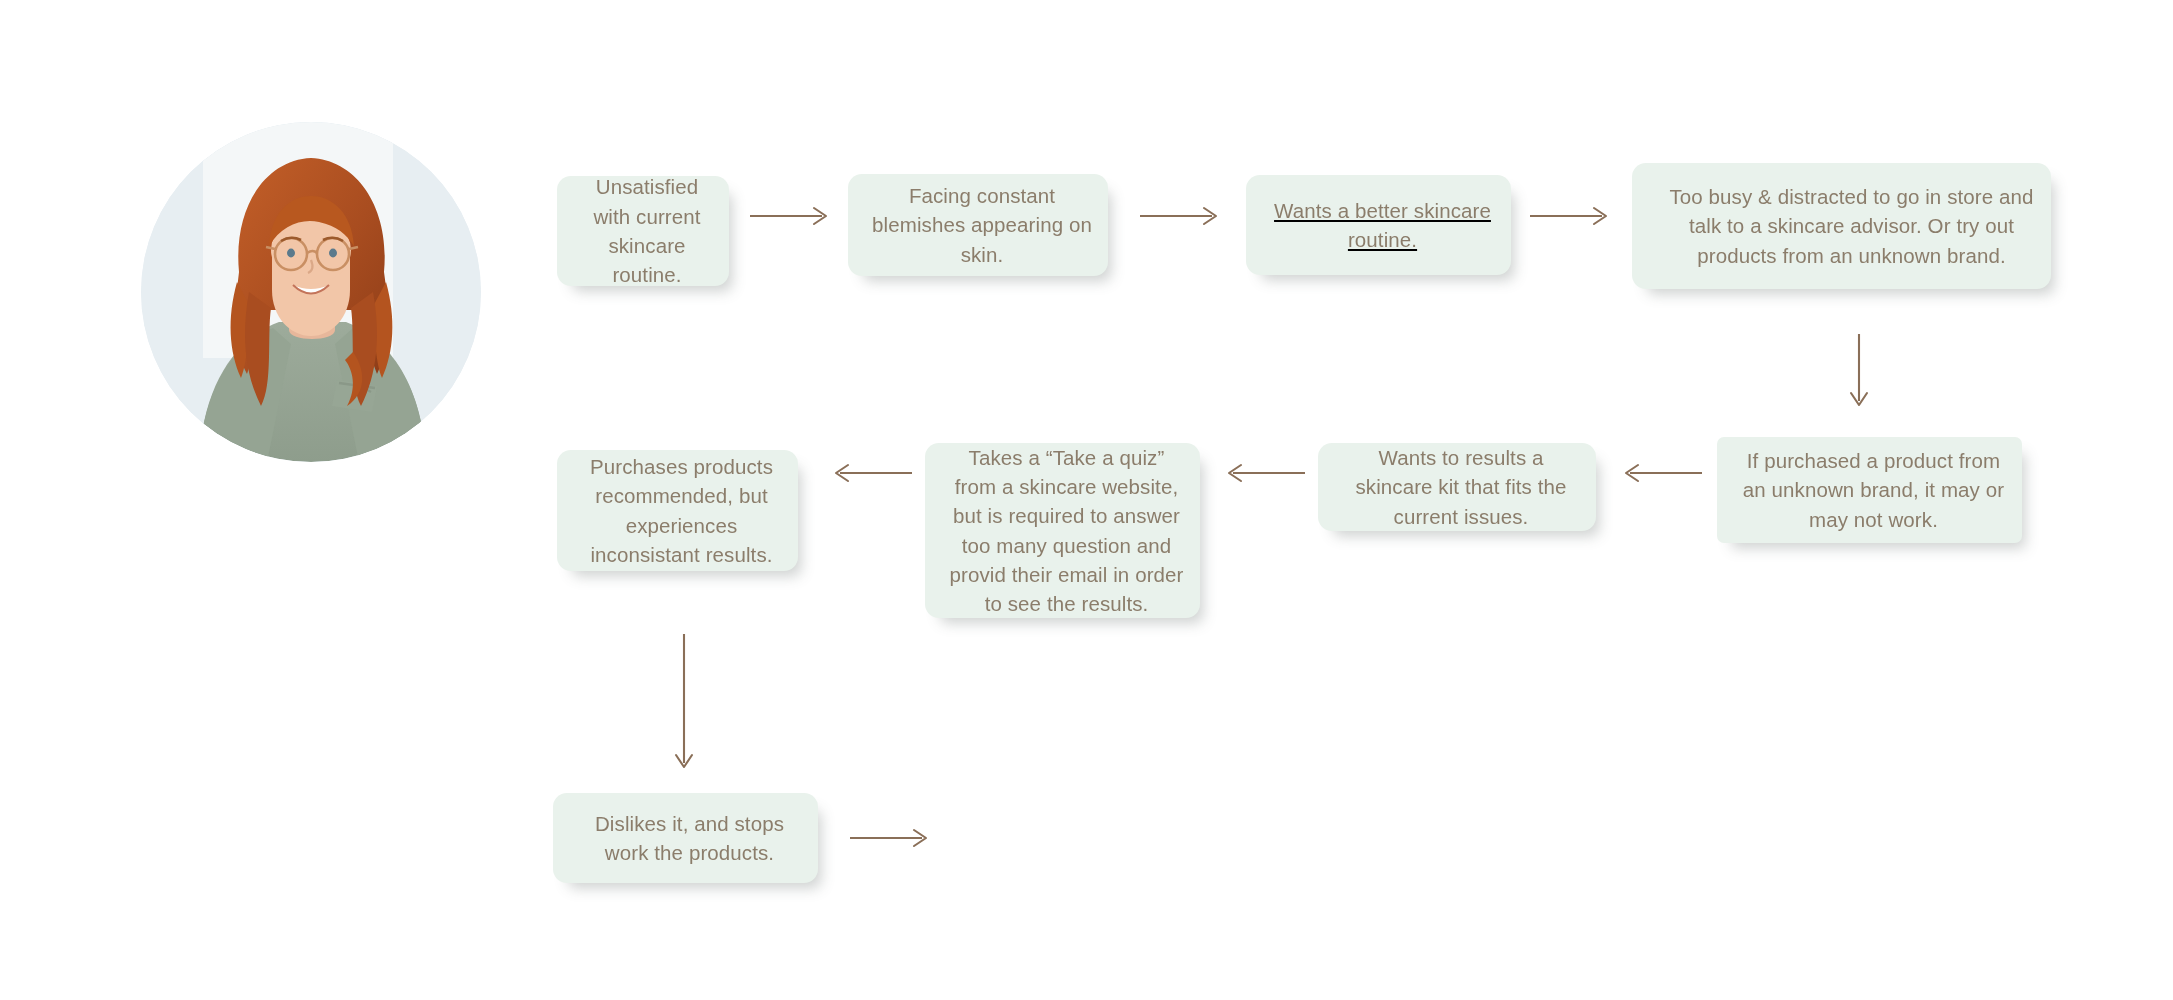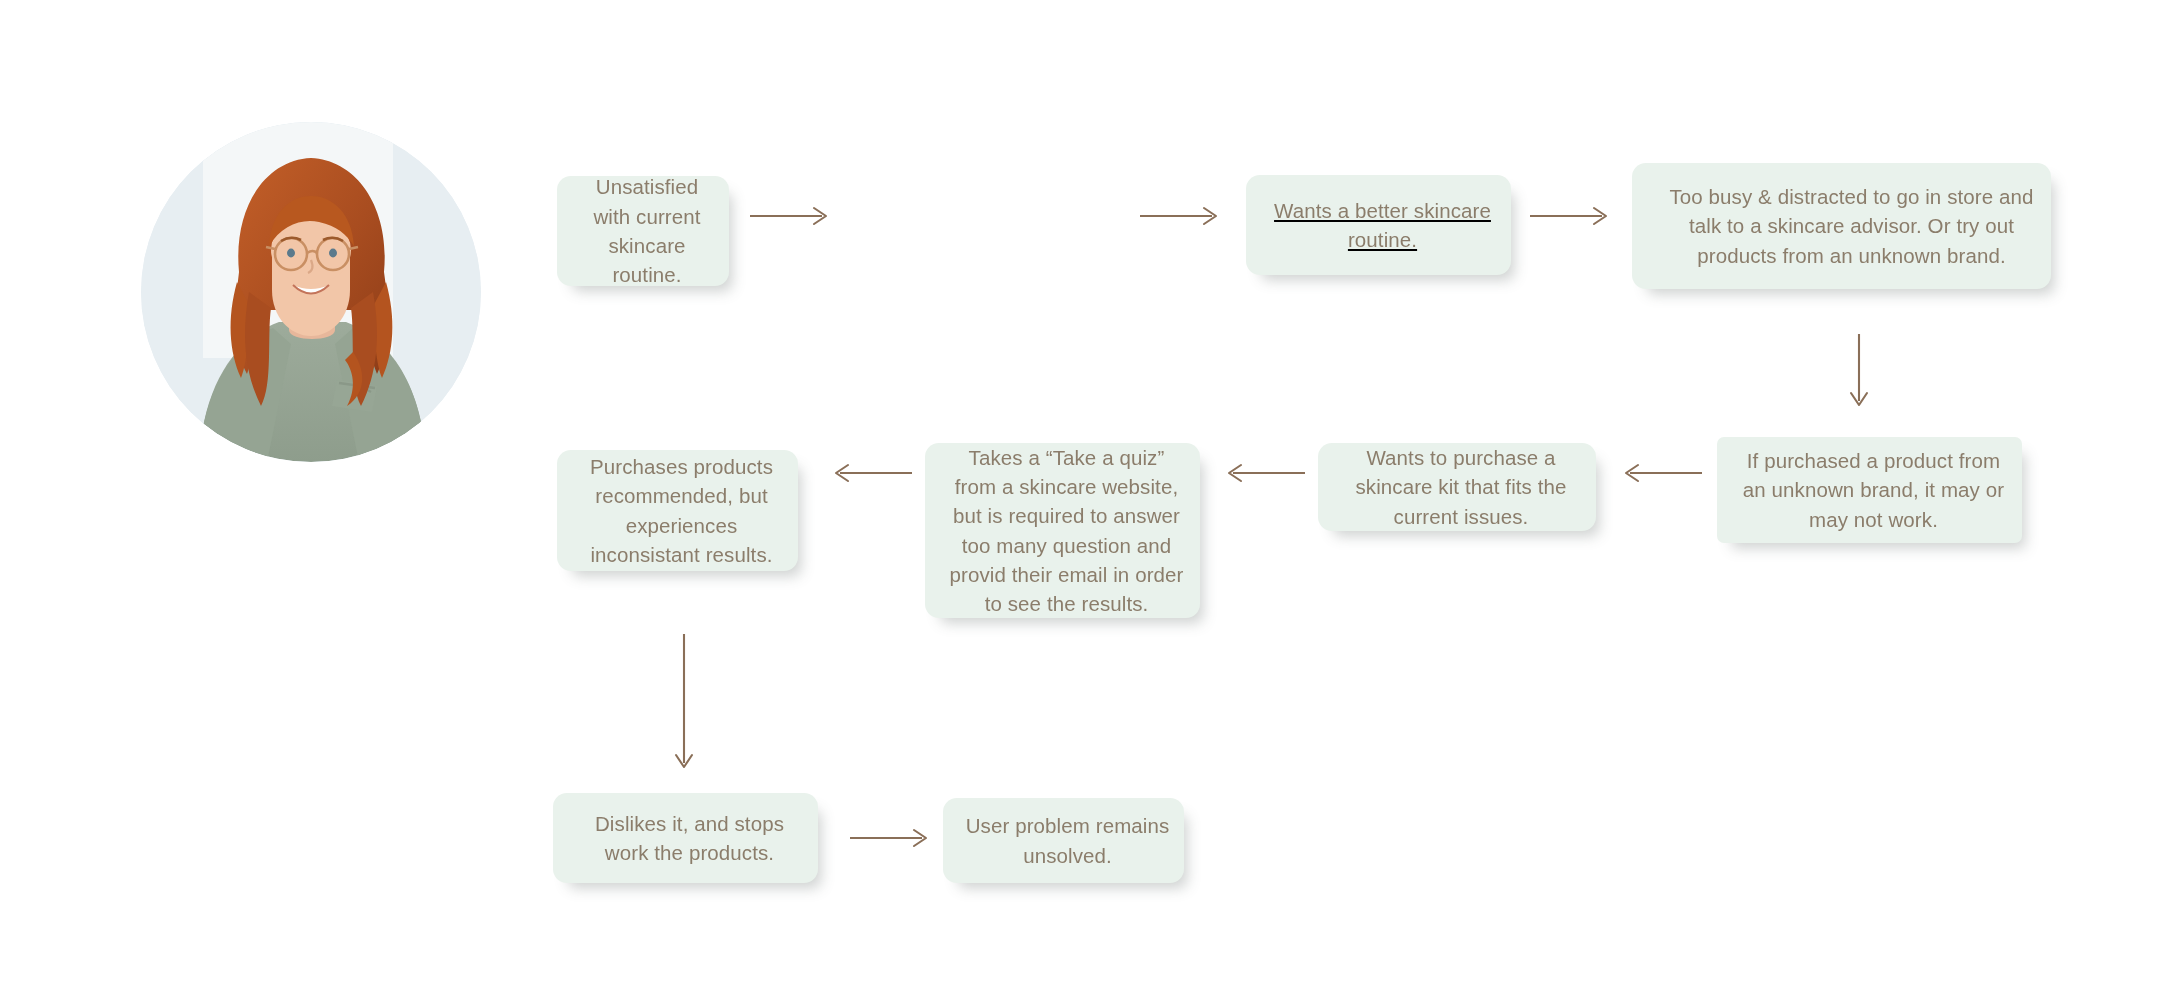--- a/index.html
+++ b/index.html
@@ -161,20 +161,23 @@
     <div class="node-text">Unsatisfied with current skincare routine.</div>
   </div>
 
   <div class="arrow" id="arrow-1">
     <svg width="86" height="22" viewBox="0 0 86 22" xmlns="http://www.w3.org/2000/svg">
       <path d="M2 11 H 74" stroke="#8a6f58" stroke-width="2.1" fill="none"></path>
       <path d="M66 3 L 78 11 L 66 19" stroke="#8a6f58" stroke-width="2.1" fill="none" stroke-linecap="round" stroke-linejoin="round"></path>
     </svg>
   </div>
 
+  <div class="node" id="node-2">
+    <div class="node-text">Facing constant blemishes appearing on skin.</div>
+  </div>
 
   <div class="arrow" id="arrow-2">
     <svg width="86" height="22" viewBox="0 0 86 22" xmlns="http://www.w3.org/2000/svg">
       <path d="M2 11 H 74" stroke="#8a6f58" stroke-width="2.1" fill="none"></path>
       <path d="M66 3 L 78 11 L 66 19" stroke="#8a6f58" stroke-width="2.1" fill="none" stroke-linecap="round" stroke-linejoin="round"></path>
     </svg>
   </div>
 
   <div class="node" id="node-3">
     <div class="node-text">Wants a better skincare routine.</div>
@@ -203,21 +206,21 @@
   </div>
 
   <div class="arrow" id="arrow-4">
     <svg width="86" height="22" viewBox="0 0 86 22" xmlns="http://www.w3.org/2000/svg">
       <path d="M84 11 H 12" stroke="#8a6f58" stroke-width="2.1" fill="none"></path>
       <path d="M20 3 L 8 11 L 20 19" stroke="#8a6f58" stroke-width="2.1" fill="none" stroke-linecap="round" stroke-linejoin="round"></path>
     </svg>
   </div>
 
   <div class="node" id="node-6">
-    <div class="node-text">Wants to purchase a skincare kit that fits the current issues.</div>
+    <div class="node-text">Wants to results a skincare kit that fits the current issues.</div>
   </div>
 
   <div class="arrow" id="arrow-5">
     <svg width="86" height="22" viewBox="0 0 86 22" xmlns="http://www.w3.org/2000/svg">
       <path d="M84 11 H 12" stroke="#8a6f58" stroke-width="2.1" fill="none"></path>
       <path d="M20 3 L 8 11 L 20 19" stroke="#8a6f58" stroke-width="2.1" fill="none" stroke-linecap="round" stroke-linejoin="round"></path>
     </svg>
   </div>
 
   <div class="node" id="node-7">
@@ -246,17 +249,14 @@
     <div class="node-text">Dislikes it, and stops work the products.</div>
   </div>
 
   <div class="arrow" id="arrow-7">
     <svg width="86" height="22" viewBox="0 0 86 22" xmlns="http://www.w3.org/2000/svg">
       <path d="M2 11 H 74" stroke="#8a6f58" stroke-width="2.1" fill="none"></path>
       <path d="M66 3 L 78 11 L 66 19" stroke="#8a6f58" stroke-width="2.1" fill="none" stroke-linecap="round" stroke-linejoin="round"></path>
     </svg>
   </div>
 
-  <div class="node" id="node-10">
-    <div class="node-text">User problem remains unsolved.</div>
-  </div>
 
 </div>
 
 </body></html>

